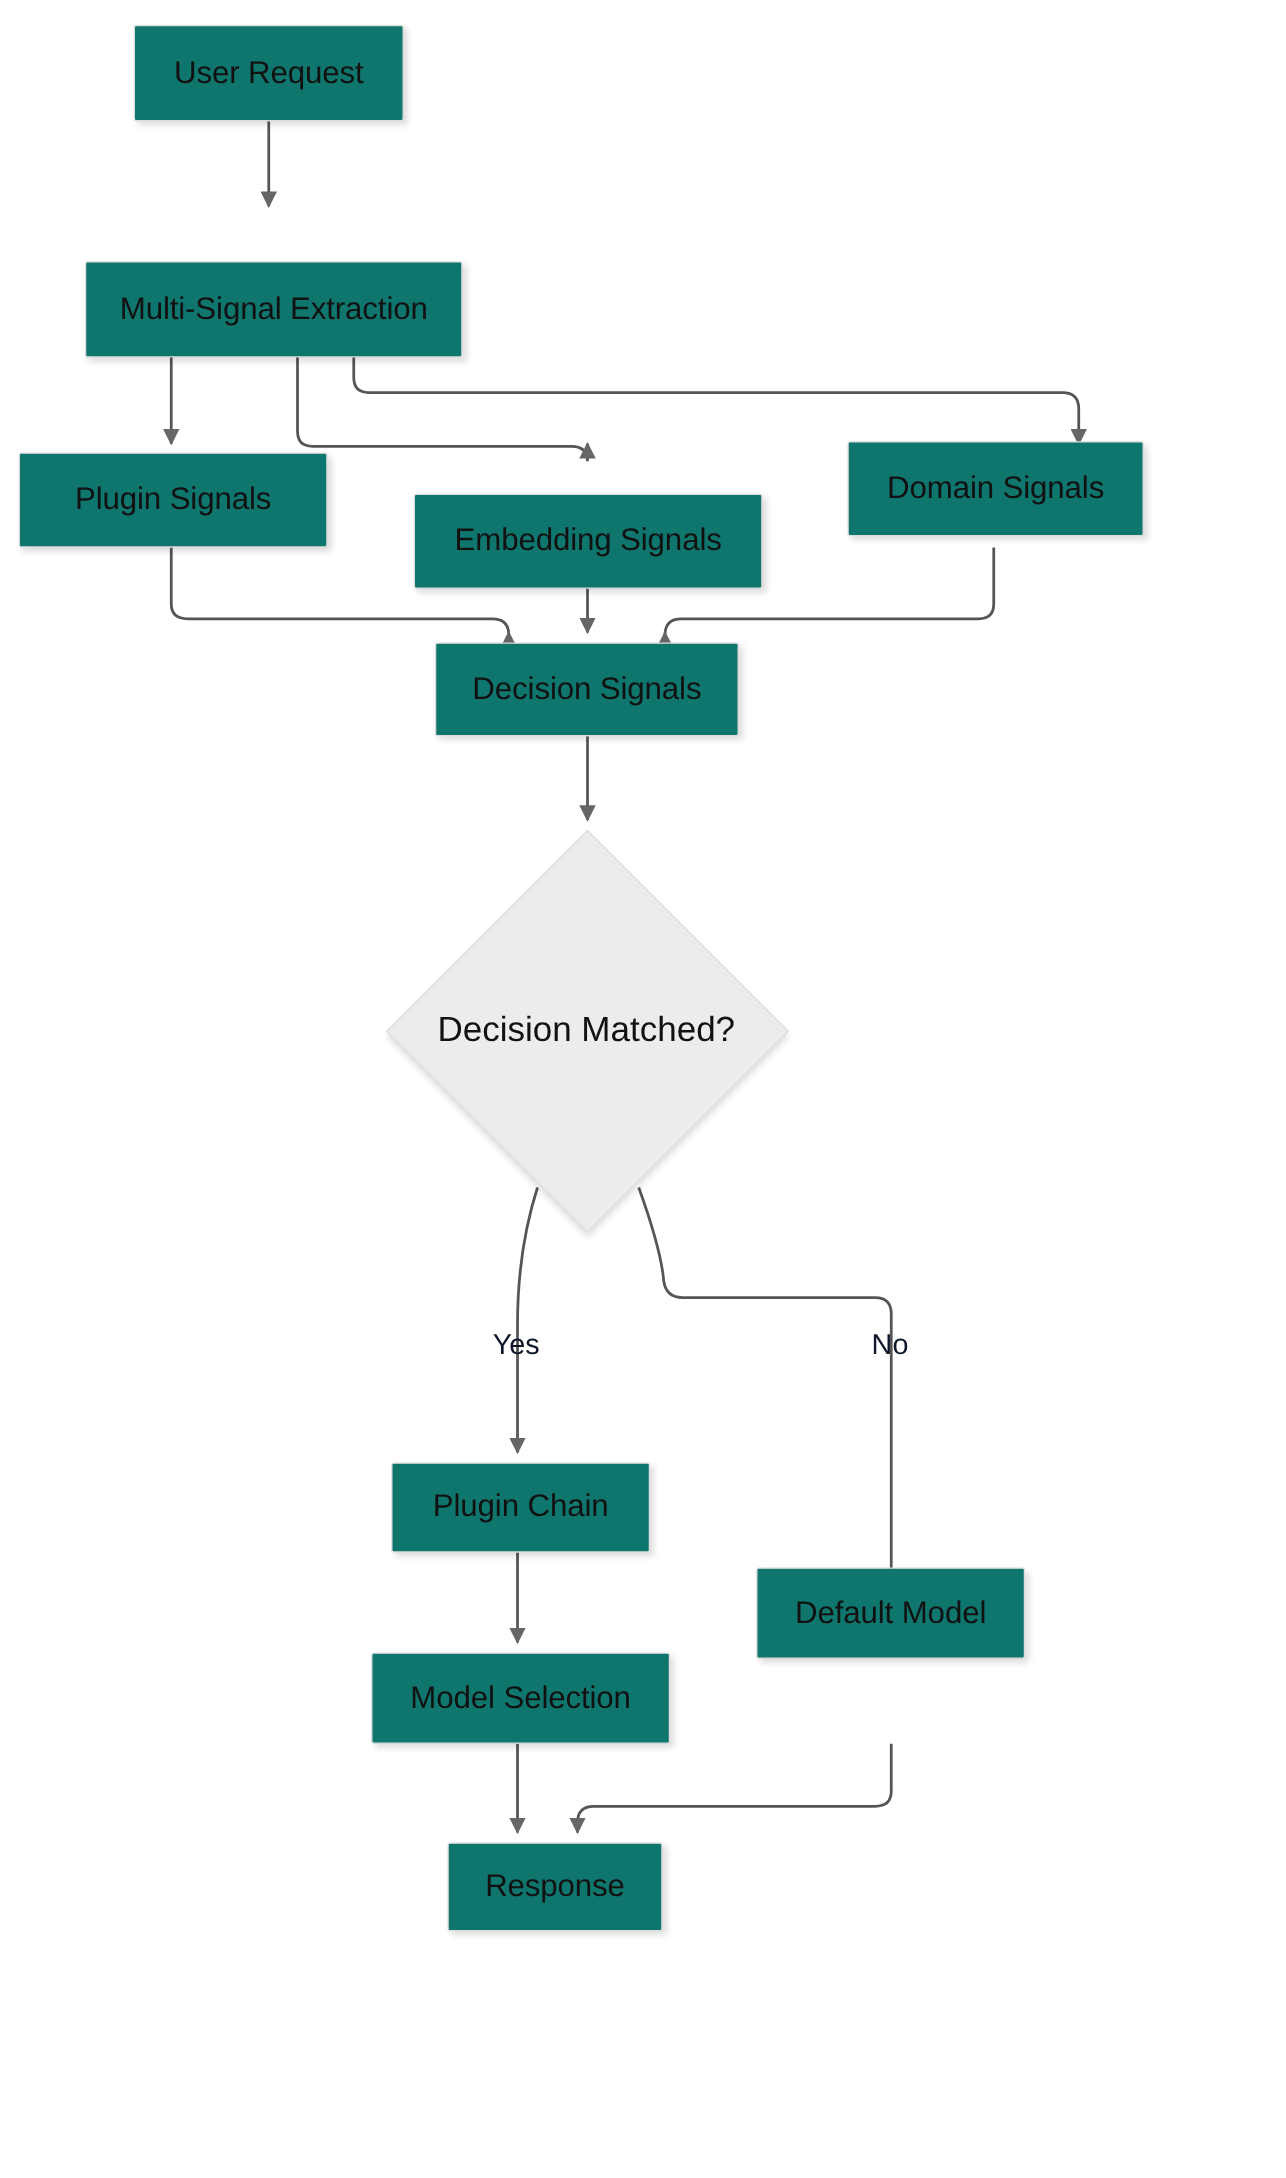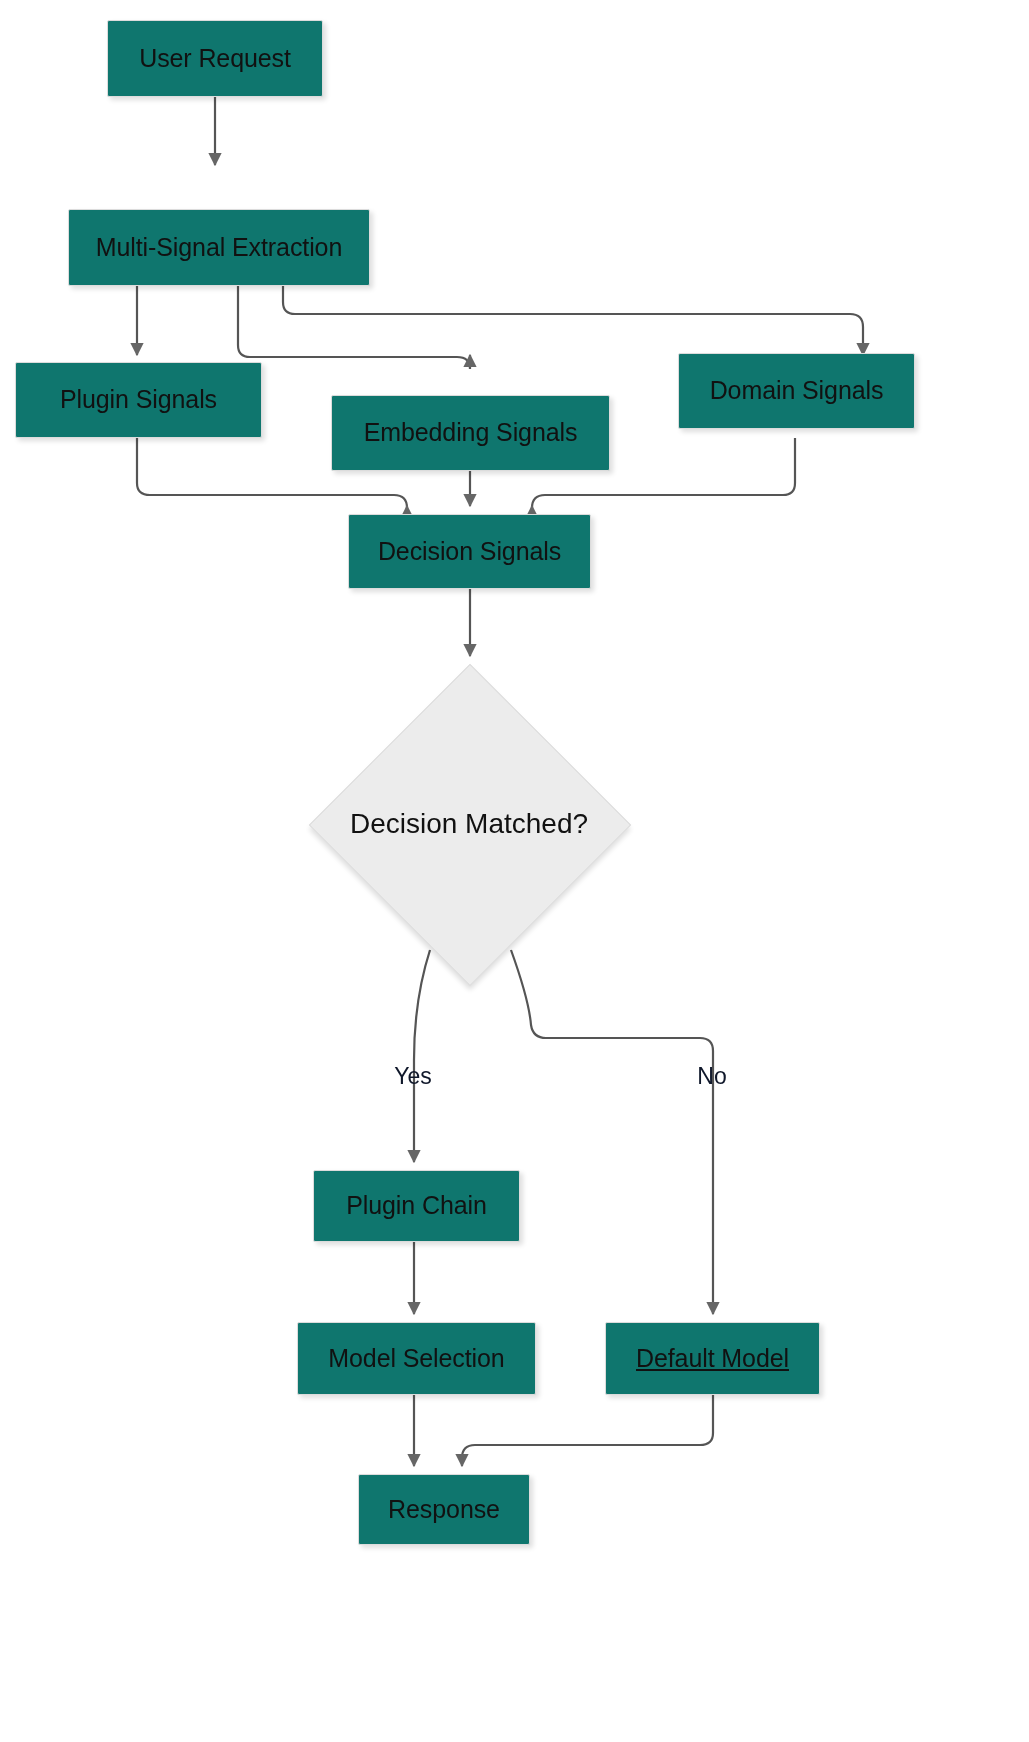--- a/index.html
+++ b/index.html
@@ -152,21 +152,21 @@
   </div>
 
   <div class="node" style="left:313px; top:1170px; width:207px; height:72px;">
     <span>Plugin Chain</span>
   </div>
 
   <div class="node" style="left:297px; top:1322px; width:239px; height:73px;">
     <span>Model Selection</span>
   </div>
 
-  <div class="node" style="left:605px; top:1322px; width:215px; height:73px;text-decoration:underline;">
+  <div class="node" style="left:605px; top:1254px; width:215px; height:73px;">
     <span>Default Model</span>
   </div>
 
   <div class="node" style="left:358px; top:1474px; width:172px; height:71px;">
     <span>Response</span>
   </div>
 
   <span class="edge-label" style="left:413px; top:1076px;">Yes</span>
 
   <span class="edge-label" style="left:712px; top:1076px;">No</span>

